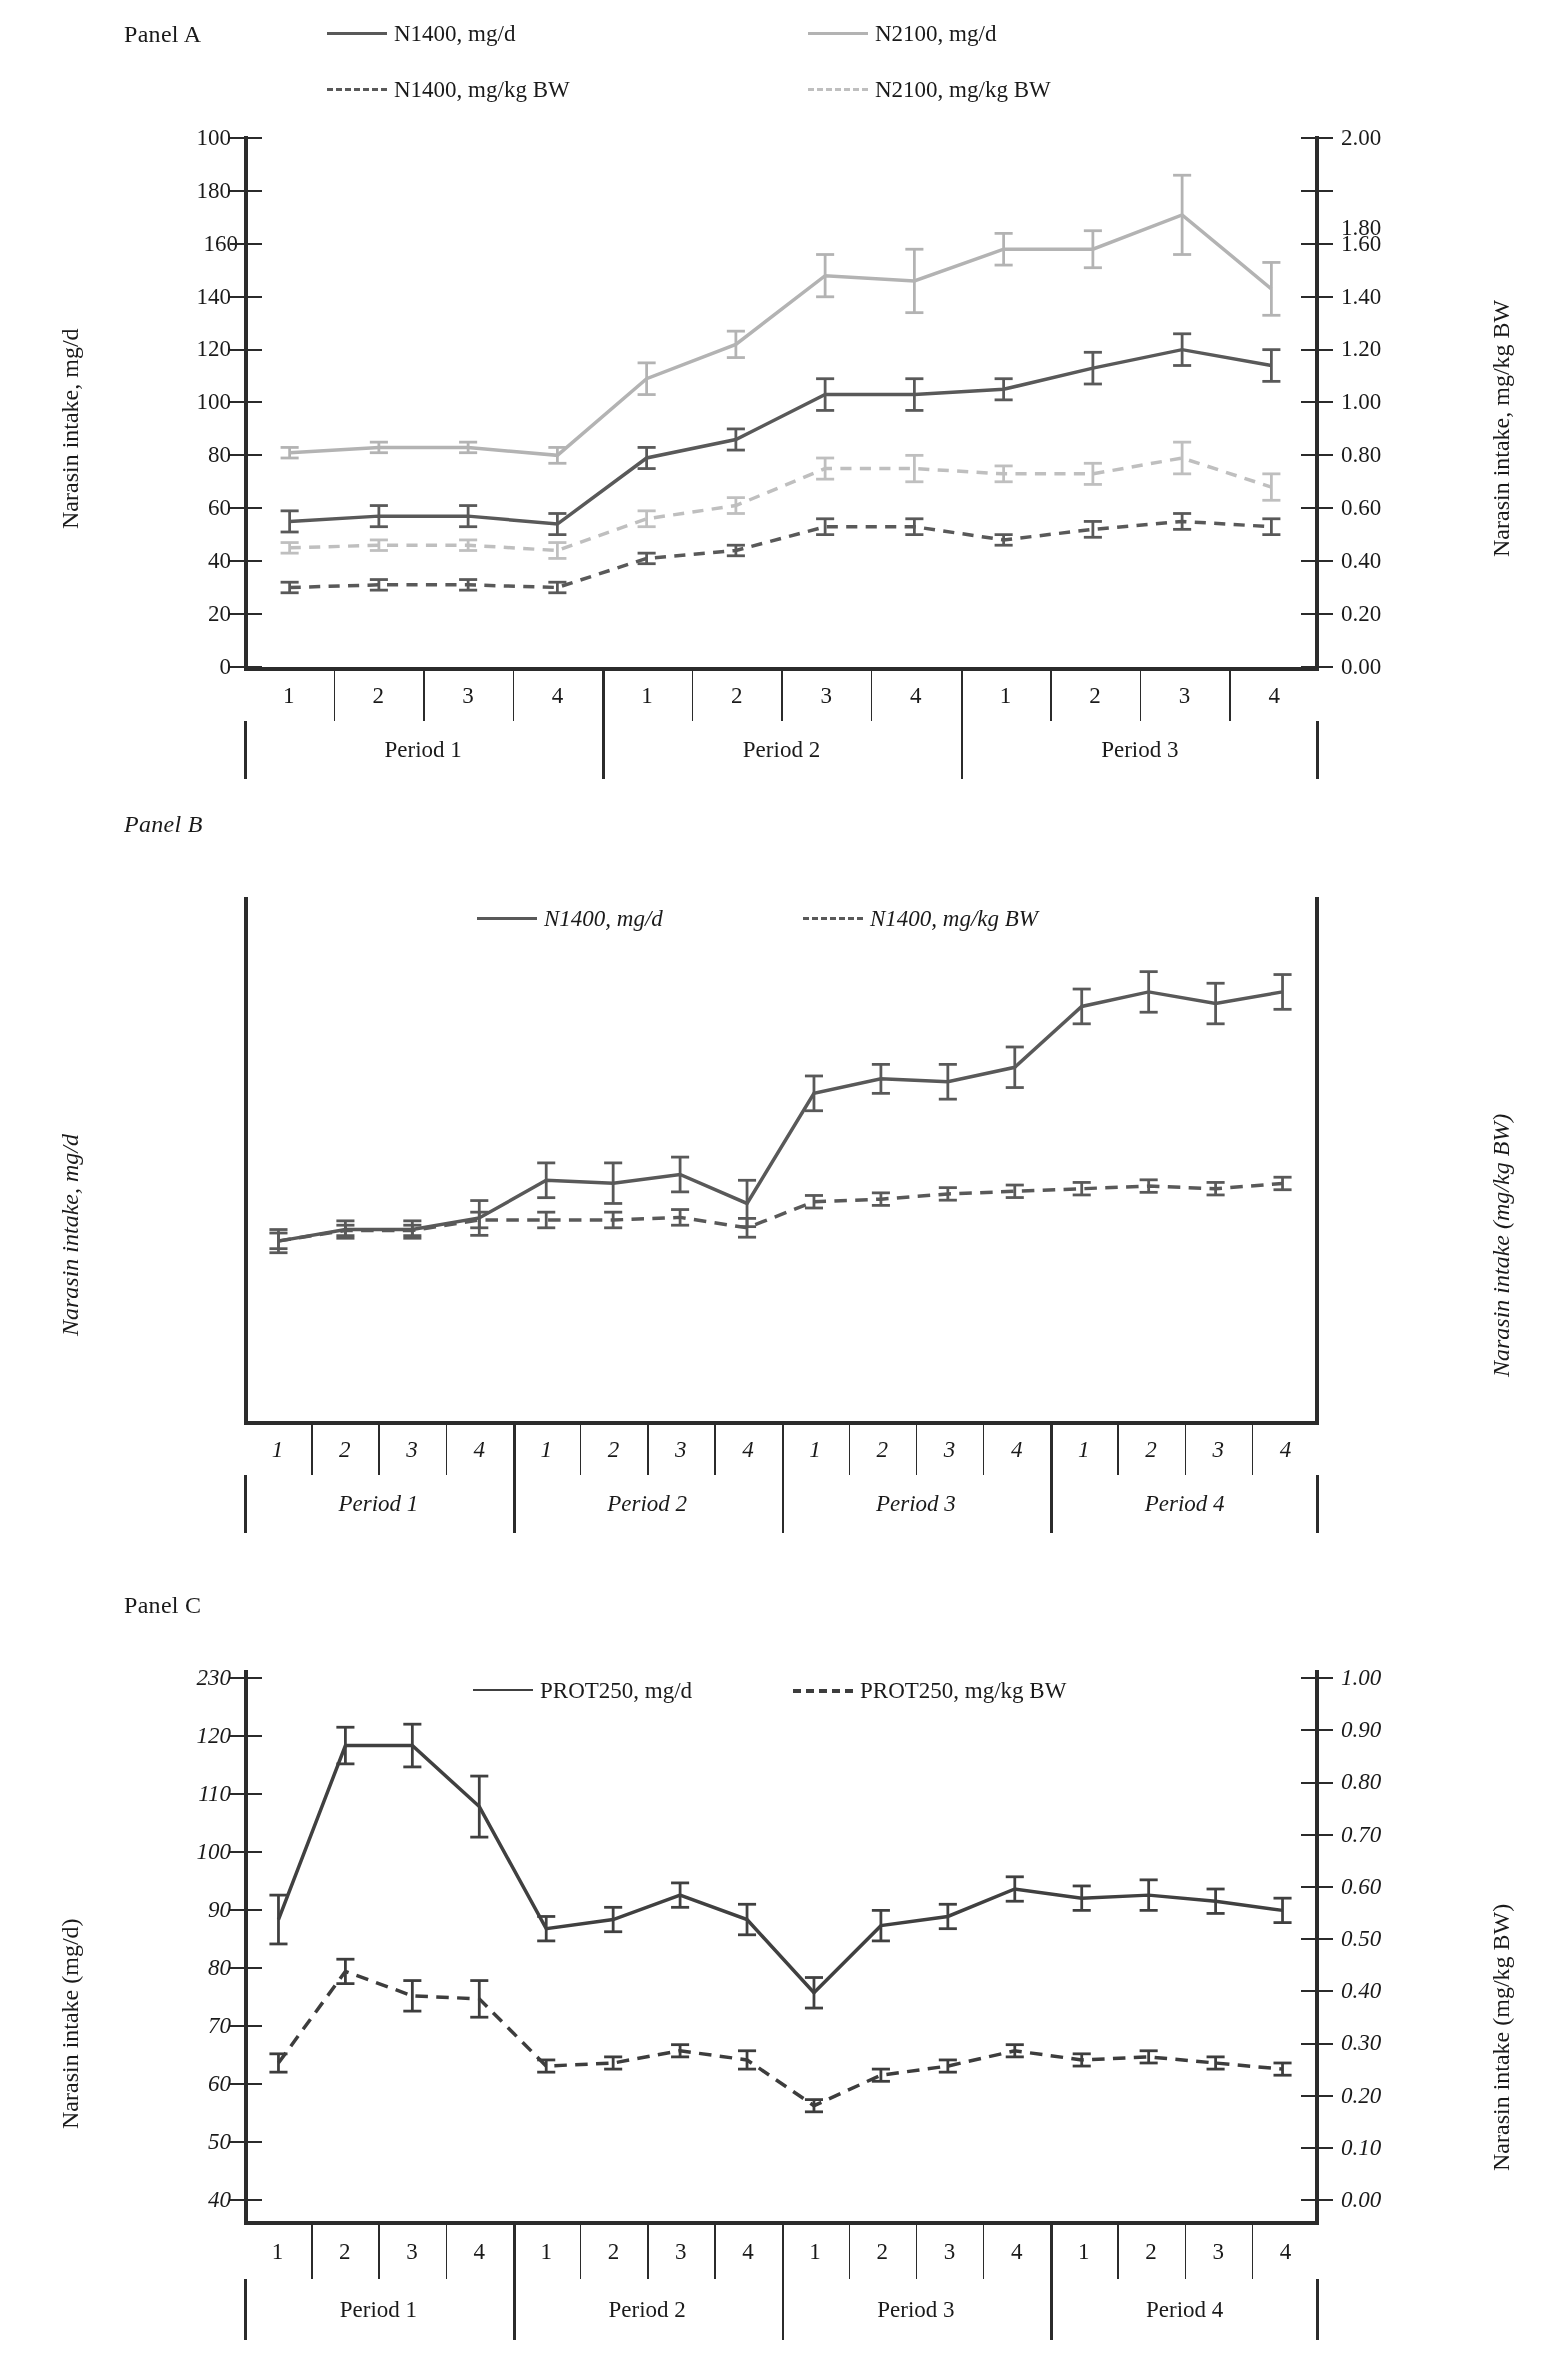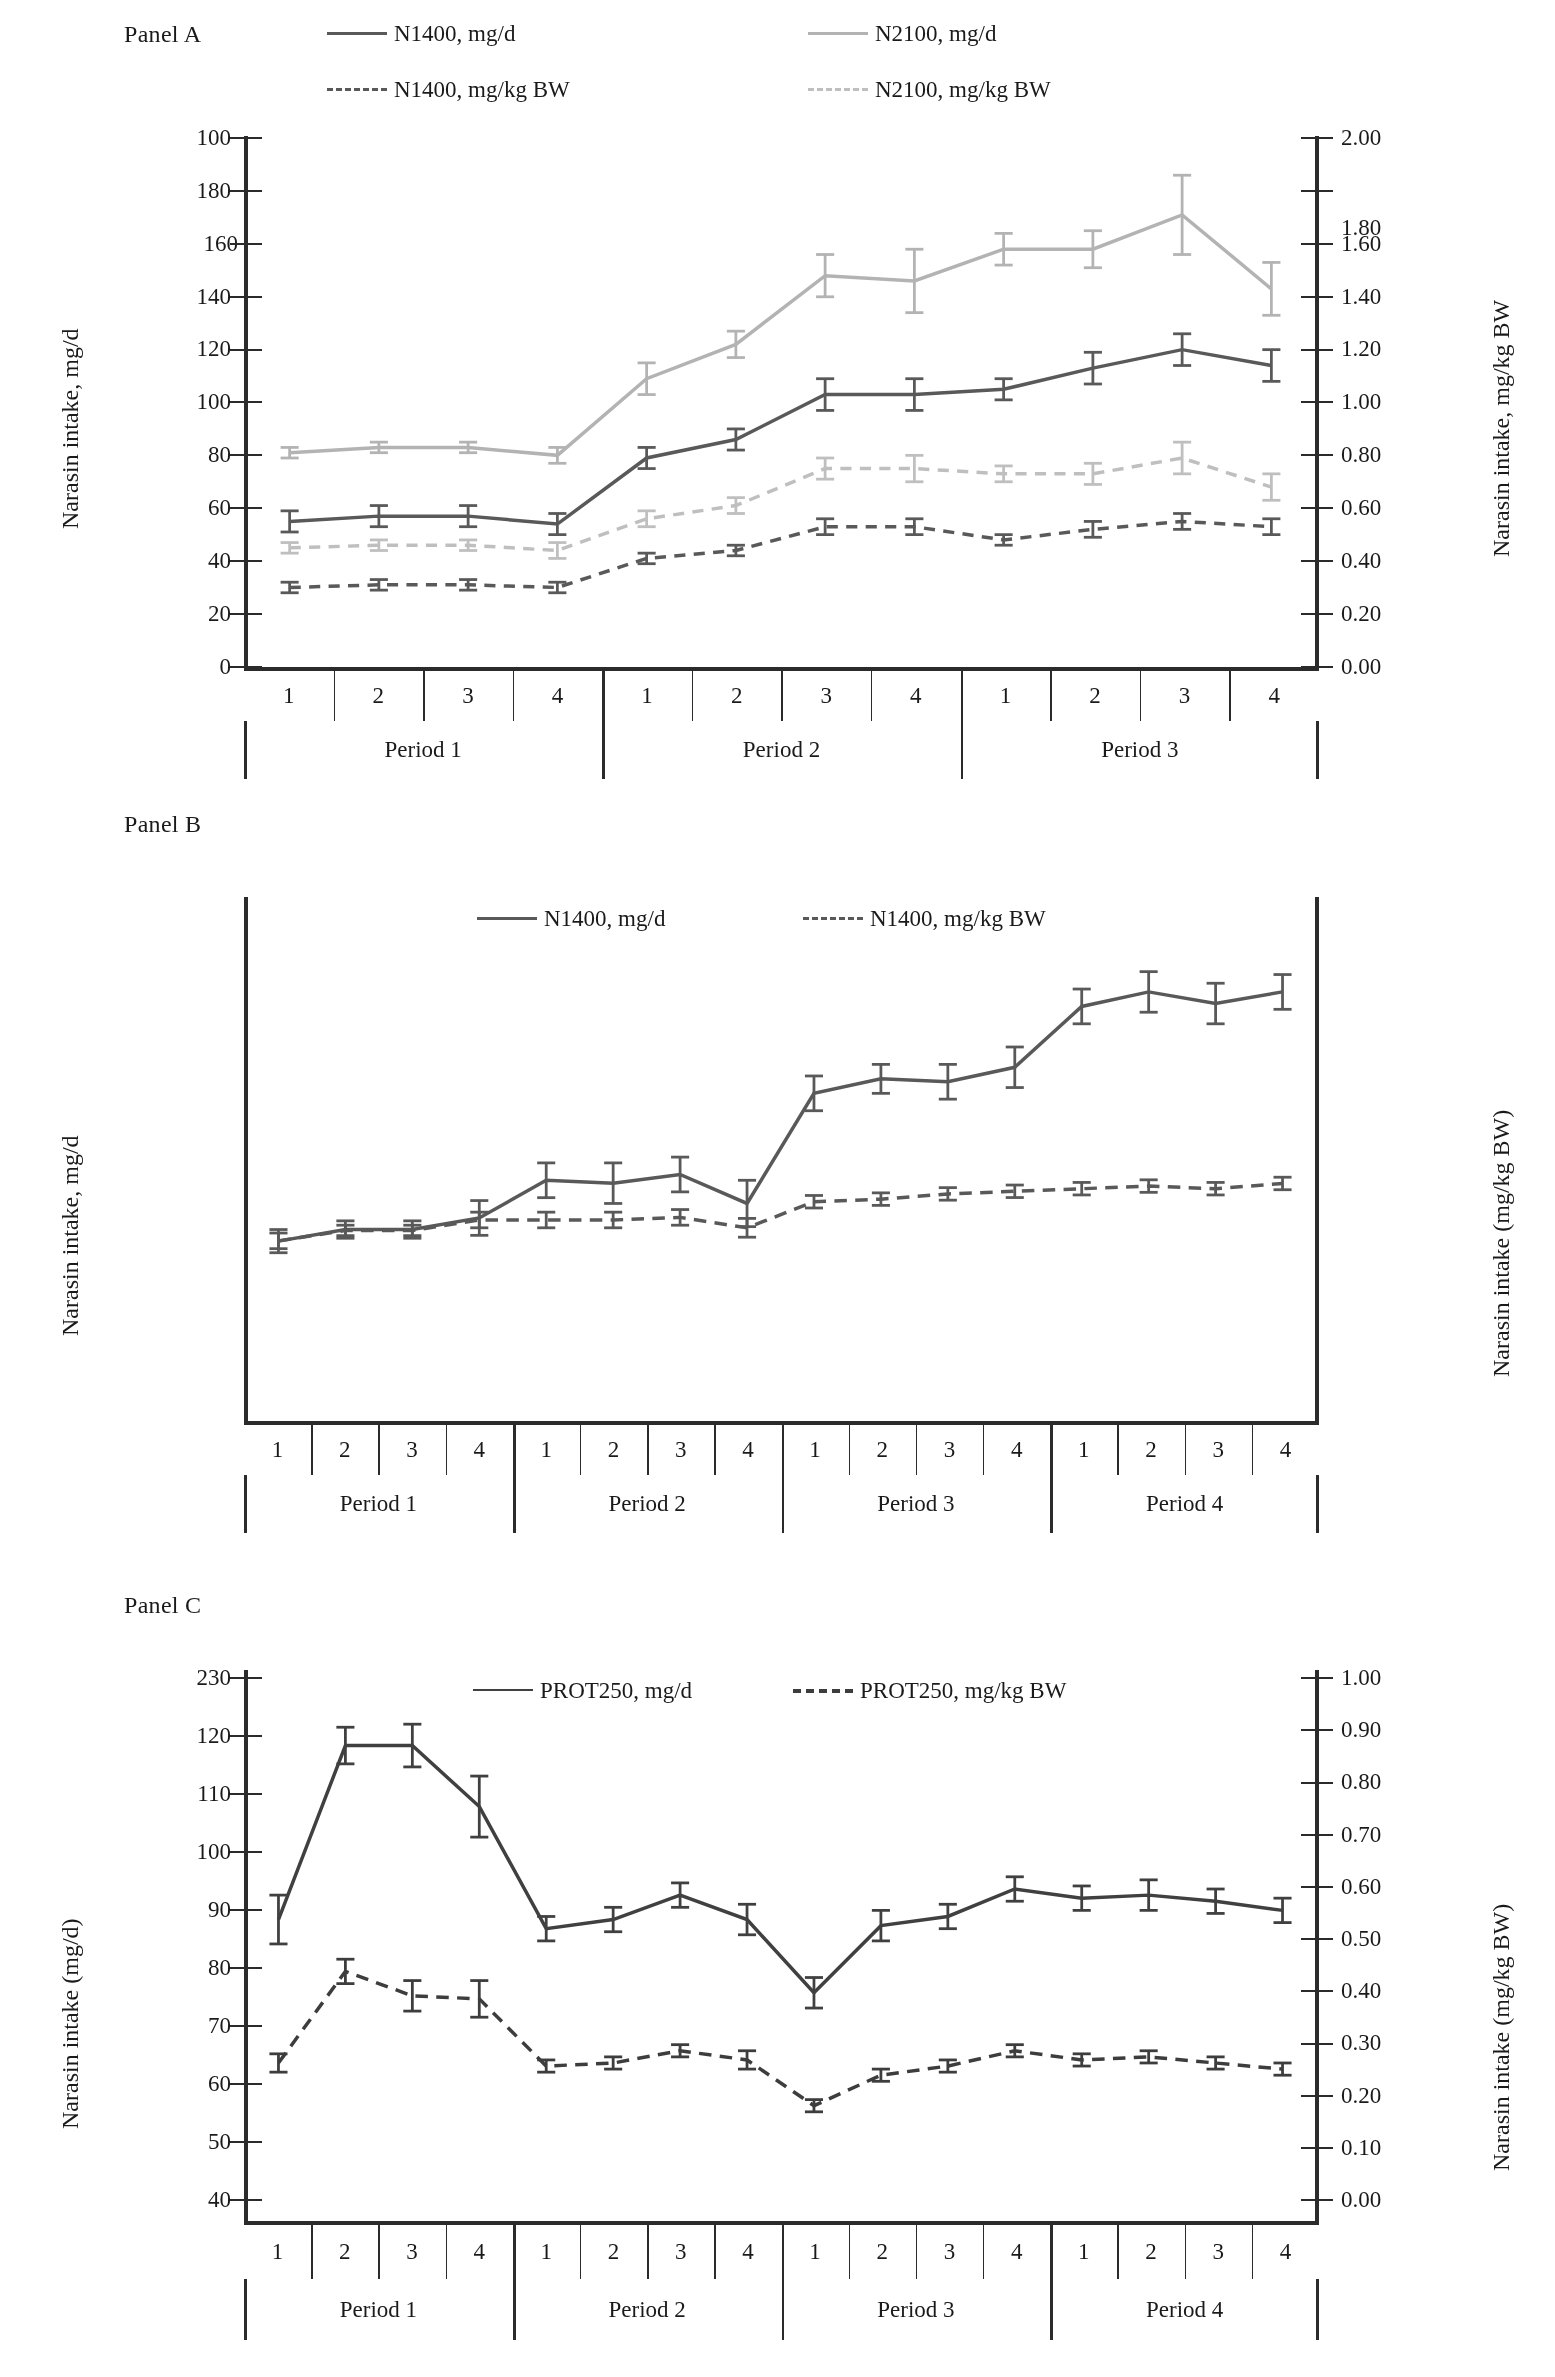--- a/index.html
+++ b/index.html
@@ -464,21 +464,21 @@
           </div>
           <div class="period-cell">
             <div class="vline"></div>
             <div class="vline last"></div>
             <span>Period 3</span>
           </div>
         </div>
     </div>
   </div>
 
-  <div class="panel" style="top:779px;height:765px;">
+  <div class="panel" style="top:779px;height:765px;font-style:italic;">
     <div class="panel-title" style="left:124px;top:32px;">Panel B</div>
 
     <div class="legend-item" style="left:477px;top:128px;">
       <span class="legend-swatch sw-solid-dark"></span>
       <span class="legend-label">N1400, mg/d</span>
     </div>
     <div class="legend-item" style="left:803px;top:128px;">
       <span class="legend-swatch sw-dash-dark"></span>
       <span class="legend-label">N1400, mg/kg BW</span>
     </div>

